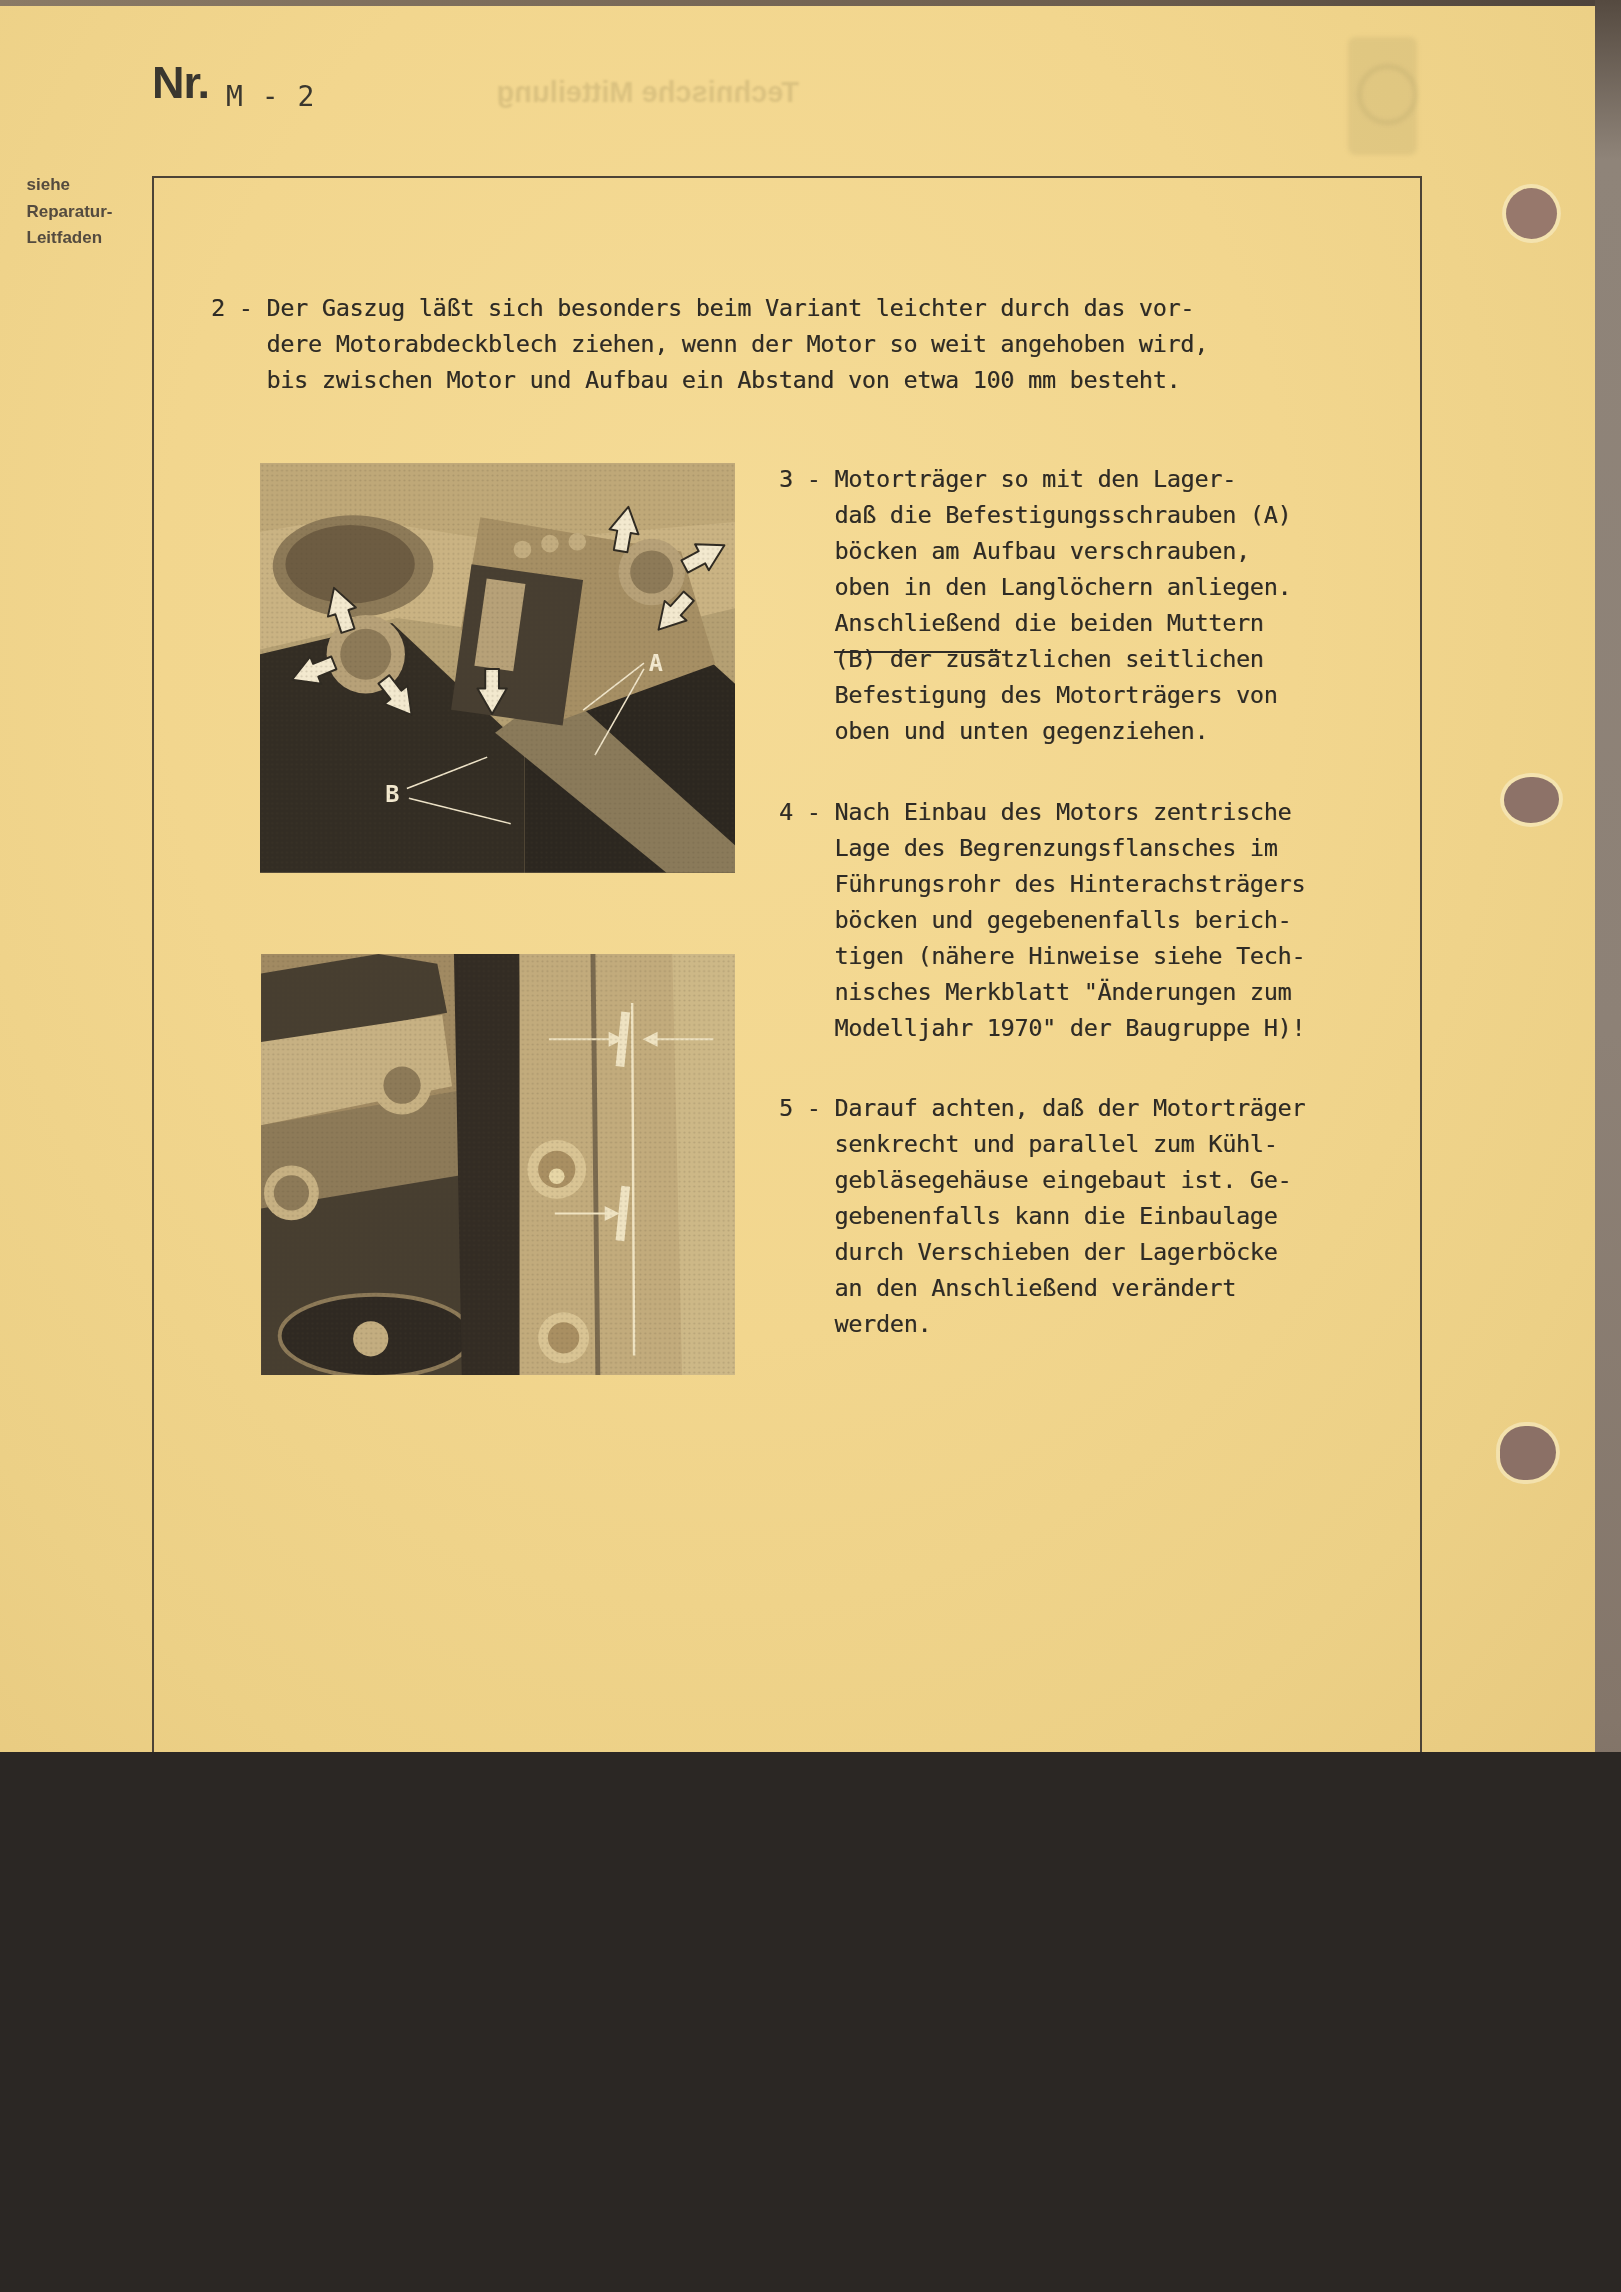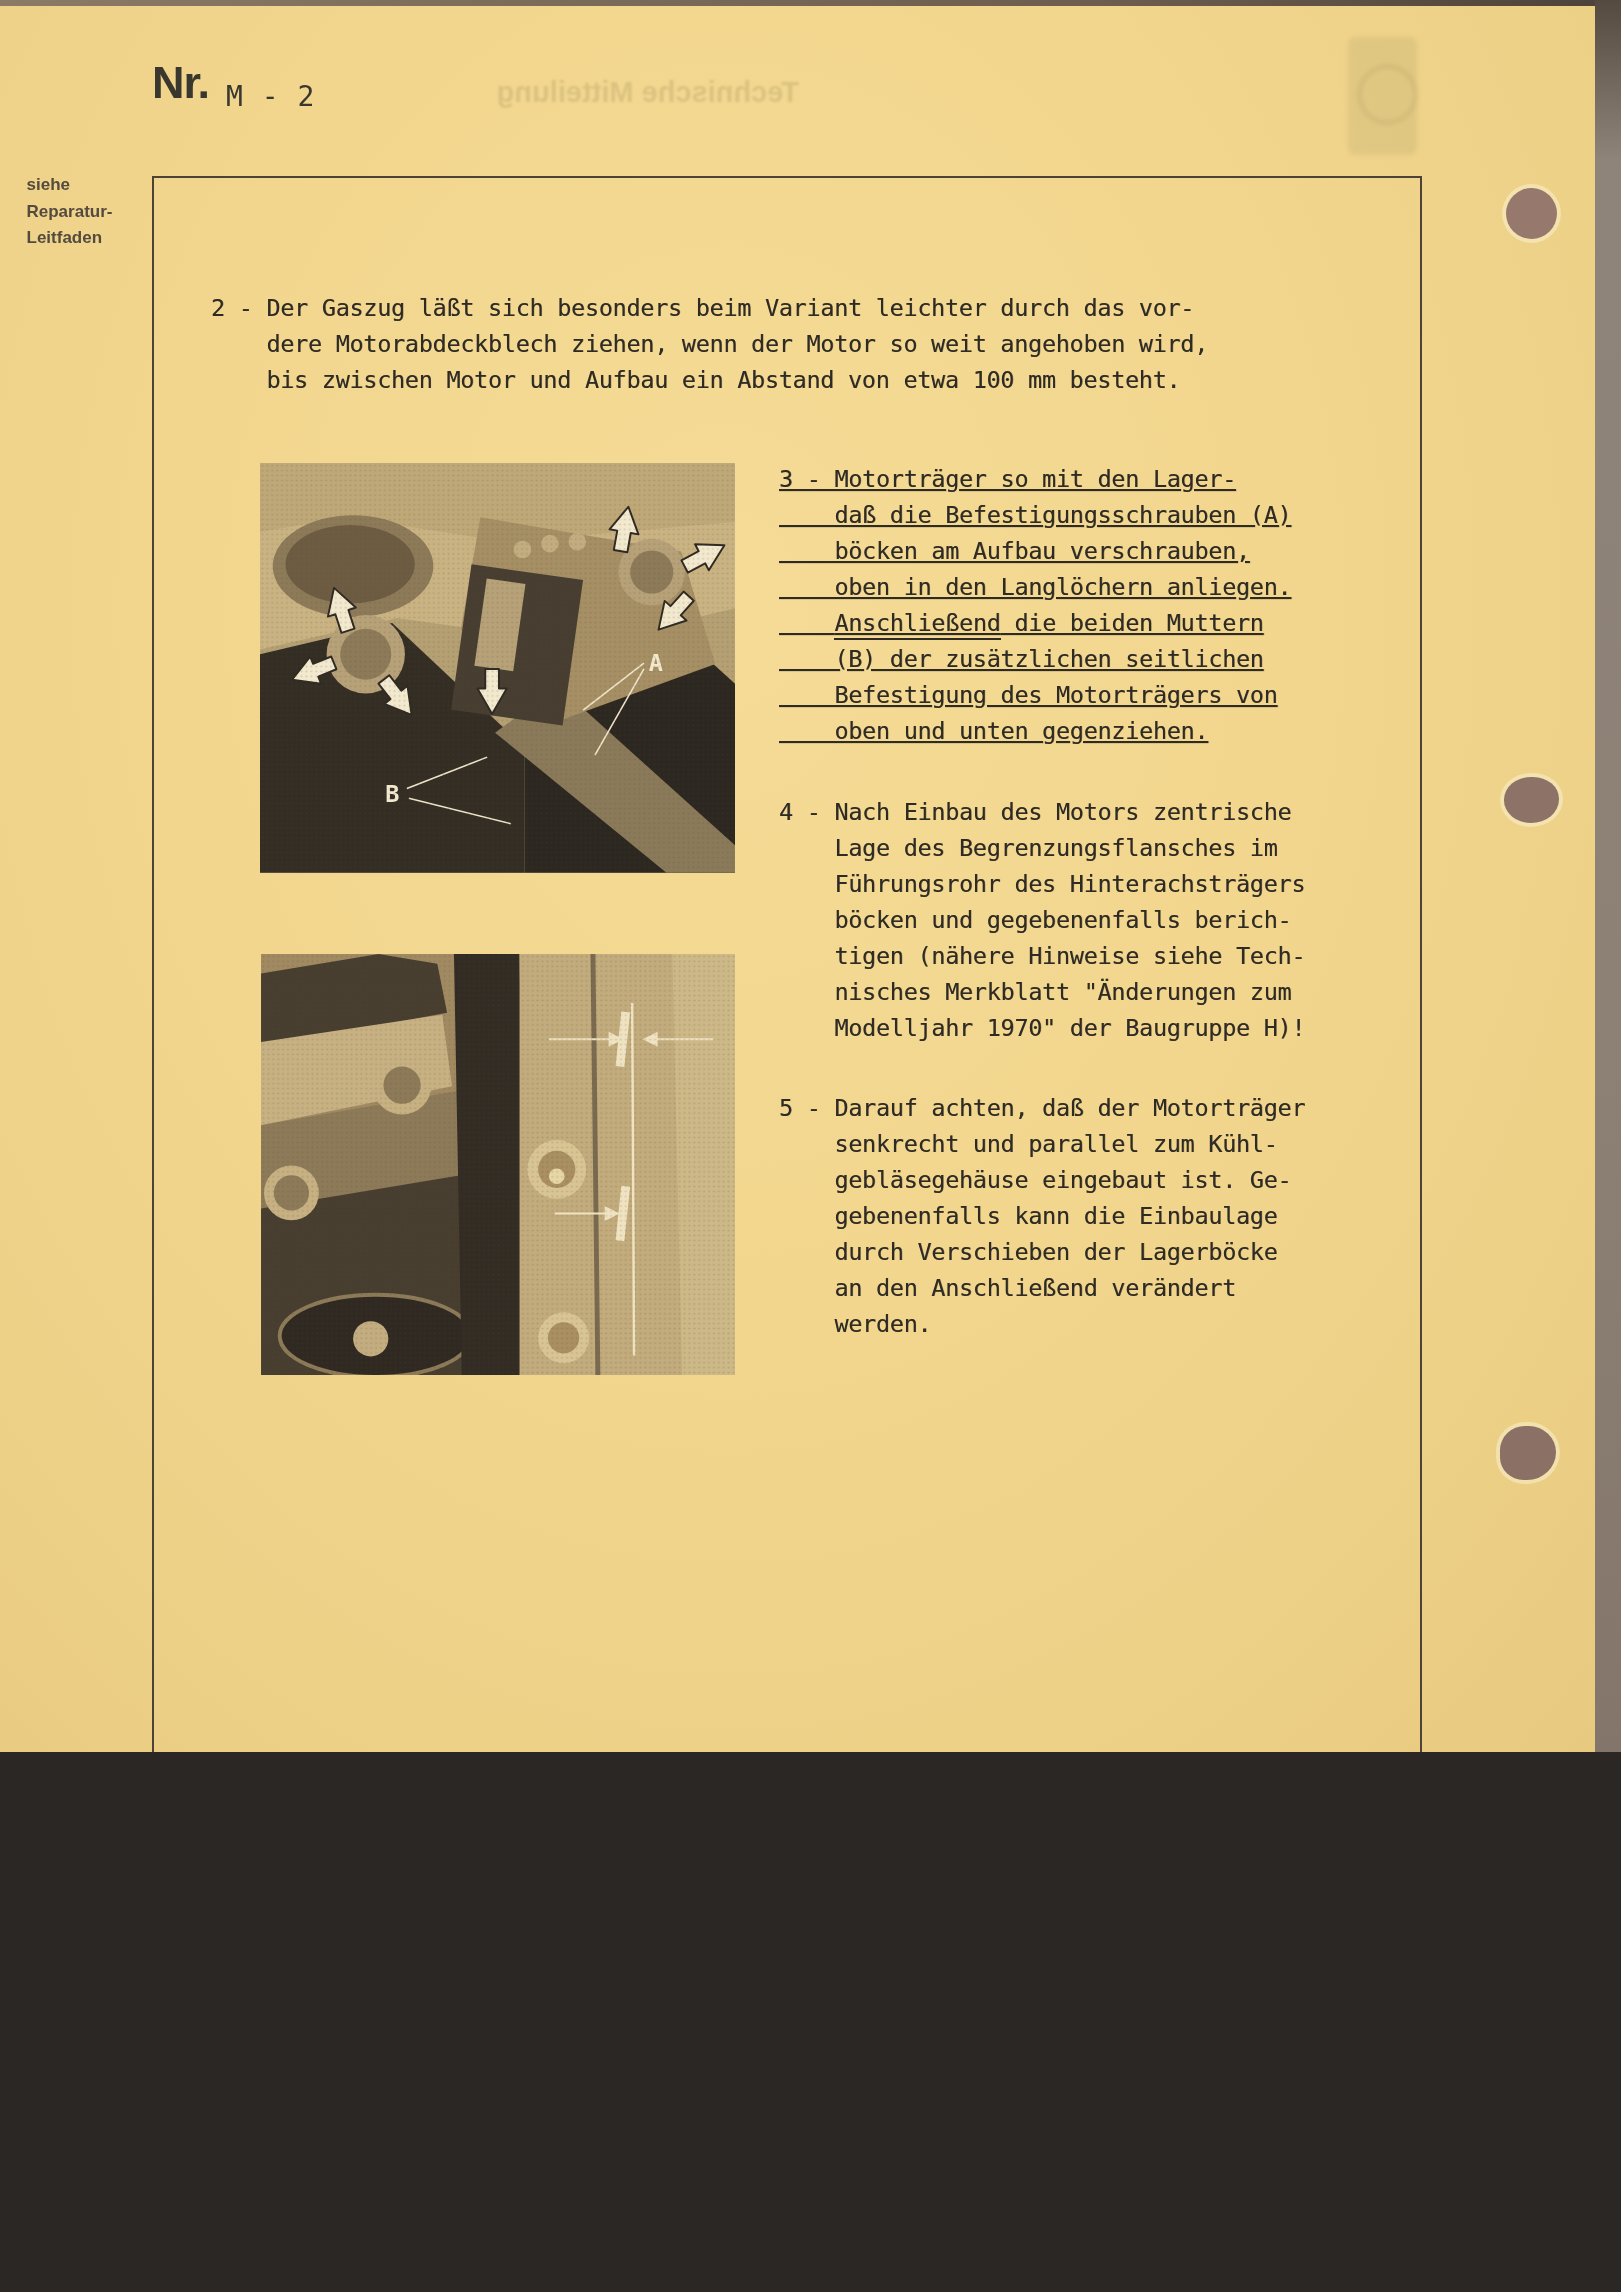--- a/index.html
+++ b/index.html
@@ -35,21 +35,21 @@
             font-size:45px;letter-spacing:-1px;color:#3a372f;}
   .nr-value{left:226px;top:80px;font-size:28px;color:#3a372f;letter-spacing:1px;}
   .margin-note{left:26.5px;top:172px;font-family:"Liberation Sans",sans-serif;font-weight:bold;
                font-size:17px;line-height:26.5px;color:#544b3f;}
   
   .content-box{left:152px;top:176px;width:1270px;height:1991px;border:2px solid #4c4336;box-sizing:border-box;}
   
   .item{font-size:23.5px;letter-spacing:-0.3px;color:#2e2b25;
         text-shadow:0.4px 0.3px 0 rgba(42,38,31,0.45);}
   .tline{height:36px;line-height:36px;white-space:pre;}
-  .ul{border-bottom:2px solid #2e2b25;padding-bottom:1px;}
+  .ul{border-bottom:2px solid #2e2b25;padding-bottom:14px;}
   .pagenum{left:49px;top:2190px;font-size:25.5px;color:#3a362e;}
   
   .photo{display:block;}
   svg text{font-family:"DejaVu Sans Mono",monospace;}
 </style>
 </head>
 <body>
 
 <div class="stage">
 
@@ -121,21 +121,21 @@
       <path d="M392,204 L330,252"></path>
       <path d="M392,210 L342,298"></path>
       <path d="M150,332 L232,300"></path>
       <path d="M152,342 L256,368"></path>
     </g>
     <text x="397" y="212" font-size="24" font-weight="bold" fill="#f3e9cf">A</text>
     <text x="128" y="346" font-size="24" font-weight="bold" fill="#f3e9cf">B</text>
     <rect x="0" y="0" width="485" height="418" fill="url(#ht)"></rect>
   </svg>
 
-  <div class="abs item" style="left:779px;top:461px;text-decoration:underline;">
+  <div class="abs item" style="left:779px;top:461px;">
     <div class="tline">3 - Motorträger so mit den Lager-</div>
     <div class="tline">    daß die Befestigungsschrauben (A)</div>
     <div class="tline">    böcken am Aufbau verschrauben,</div>
     <div class="tline">    oben in den Langlöchern anliegen.</div>
     <div class="tline"><span>    </span><span class="ul">Anschließend</span><span> die beiden Muttern</span></div>
     <div class="tline">    (B) der zusätzlichen seitlichen</div>
     <div class="tline">    Befestigung des Motorträgers von</div>
     <div class="tline">    oben und unten gegenziehen.</div>
   </div>
 

